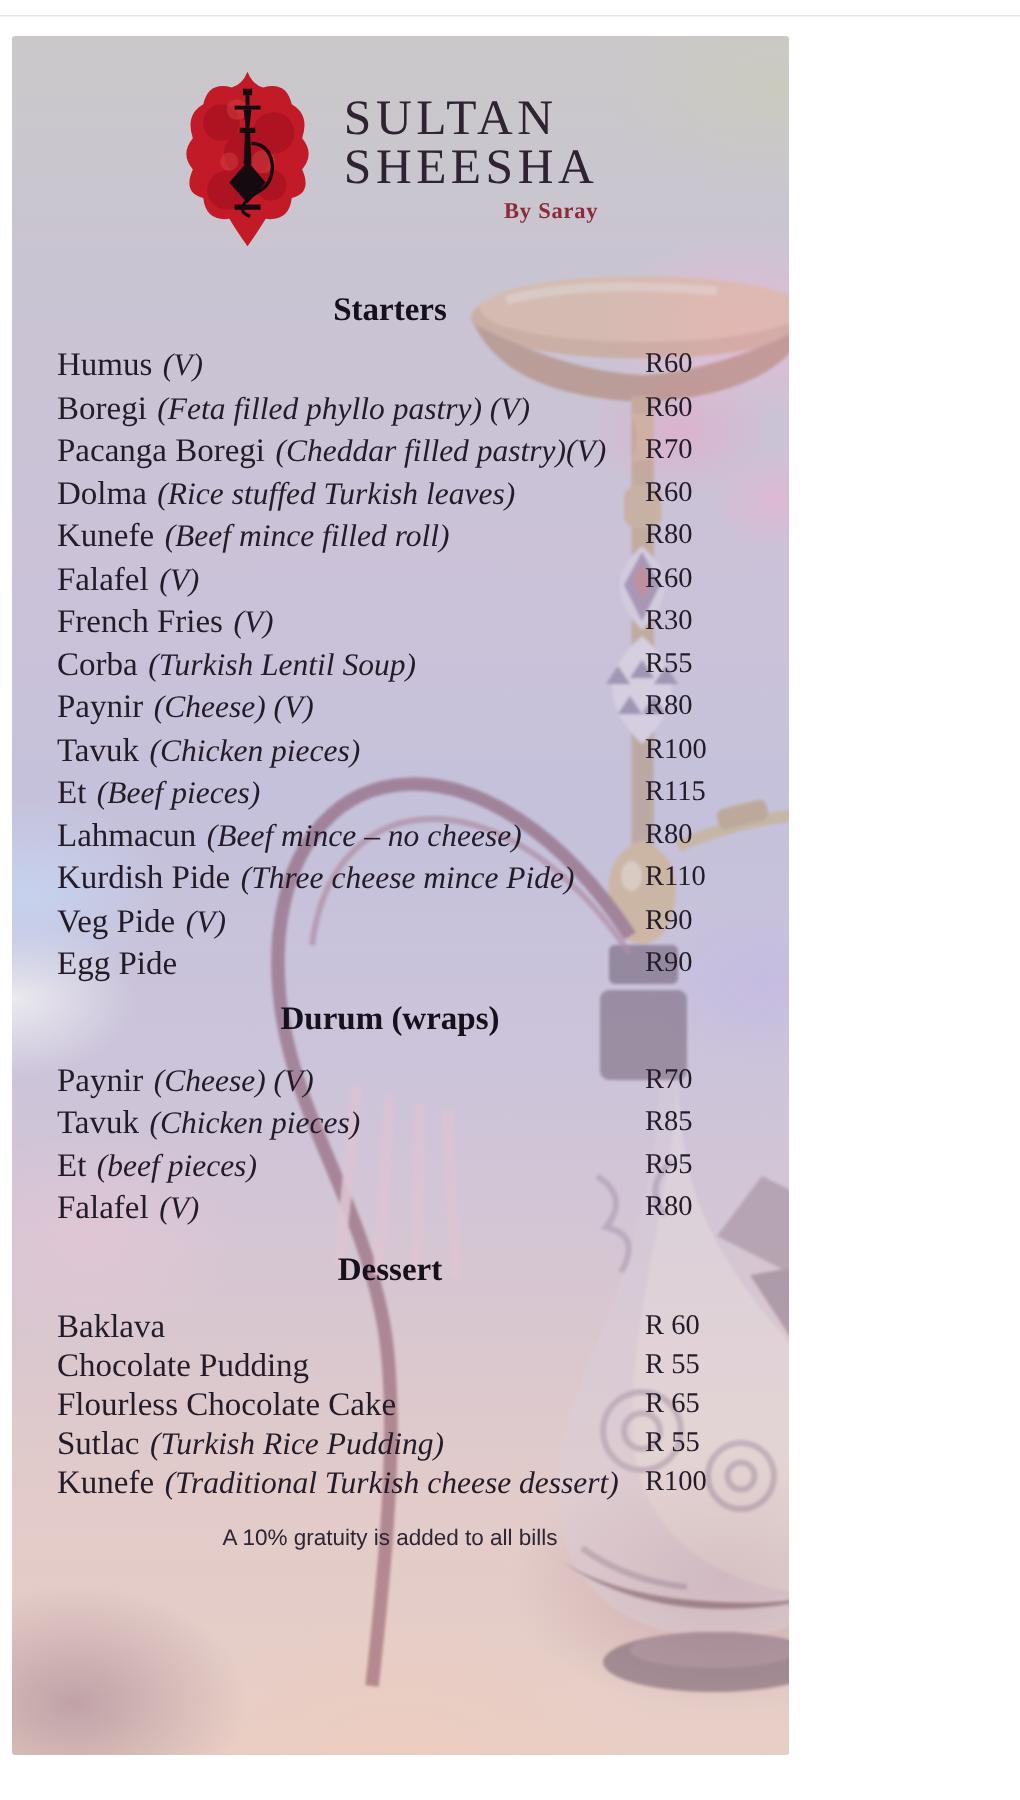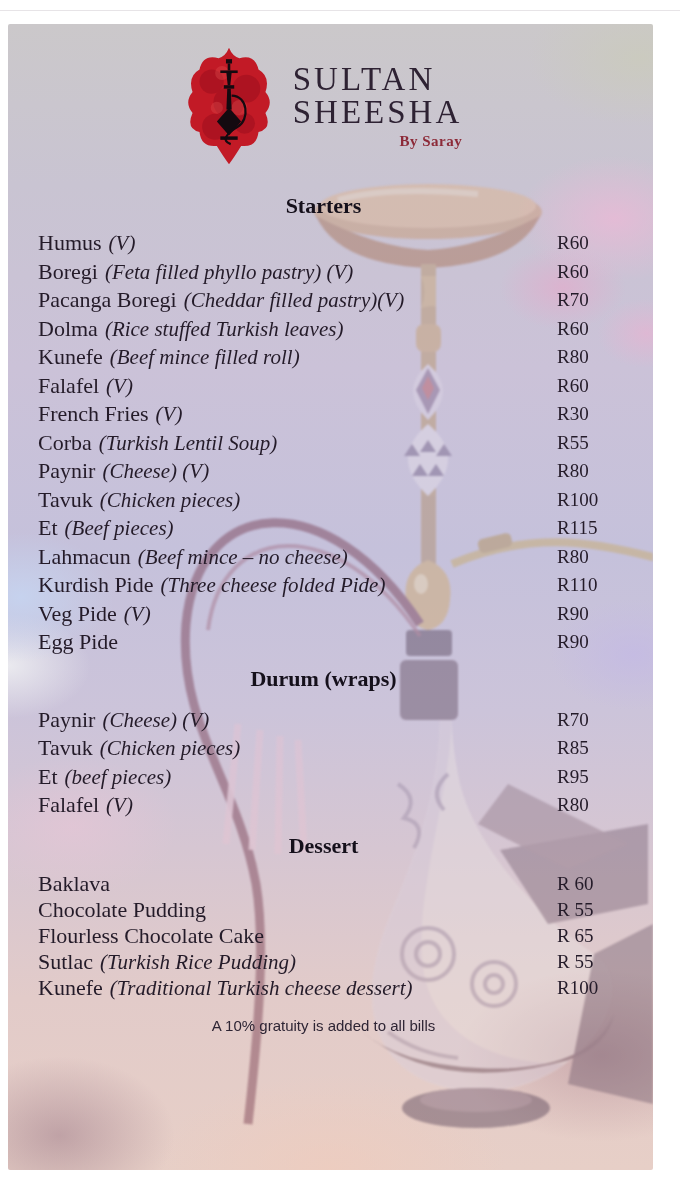--- a/index.html
+++ b/index.html
@@ -5,21 +5,21 @@
   html,body{margin:0;padding:0;}
   body{
     width:680px;height:1200px;background:#ffffff;overflow:hidden;
     font-family:"Liberation Serif", serif;
   }
   .top-divider{
     position:absolute;left:0;top:10px;width:680px;height:1px;
     background:#e7e4e7;
   }
   .menu-card{
-    position:absolute;left:8px;top:24px;width:645px;height:1146px;
+    position:absolute;left:8px;top:24px;width:518px;height:1146px;
     border-radius:2px;overflow:hidden;
     background:
       radial-gradient(140px 90px at 94% 17%, rgba(232,186,214,.85) 0%, rgba(232,186,214,0) 70%),
       radial-gradient(90px 60px at 86% 23%, rgba(226,172,204,.7) 0%, rgba(226,172,204,0) 70%),
       radial-gradient(70px 50px at 99% 27%, rgba(230,180,210,.7) 0%, rgba(230,180,210,0) 70%),
       radial-gradient(120px 80px at 97% 55%, rgba(196,186,228,.8) 0%, rgba(196,186,228,0) 70%),
       radial-gradient(130px 90px at 2% 50%, rgba(198,212,240,.9) 0%, rgba(198,212,240,0) 72%),
       radial-gradient(110px 70px at 0% 56%, rgba(236,236,240,.95) 0%, rgba(236,236,240,0) 75%),
       radial-gradient(150px 100px at 10% 70%, rgba(232,198,214,.6) 0%, rgba(232,198,214,0) 70%),
       radial-gradient(160px 110px at 8% 97%, rgba(134,96,116,.4) 0%, rgba(134,96,116,0) 72%),
@@ -235,21 +235,21 @@
     <span class="item-text"><span class="item-name">Et</span><span class="item-desc">(Beef pieces)</span></span>
     <span class="item-price">R115</span>
   </div>
 
   <div class="menu-row">
     <span class="item-text"><span class="item-name">Lahmacun</span><span class="item-desc">(Beef mince – no cheese)</span></span>
     <span class="item-price">R80</span>
   </div>
 
   <div class="menu-row">
-    <span class="item-text"><span class="item-name">Kurdish Pide</span><span class="item-desc">(Three cheese folded Pide)</span></span>
+    <span class="item-text"><span class="item-name">Kurdish Pide</span><span class="item-desc">(Three cheese mince Pide)</span></span>
     <span class="item-price">R110</span>
   </div>
 
   <div class="menu-row">
     <span class="item-text"><span class="item-name">Veg Pide</span><span class="item-desc">(V)</span></span>
     <span class="item-price">R90</span>
   </div>
 
   <div class="menu-row">
     <span class="item-text"><span class="item-name">Egg Pide</span></span>

